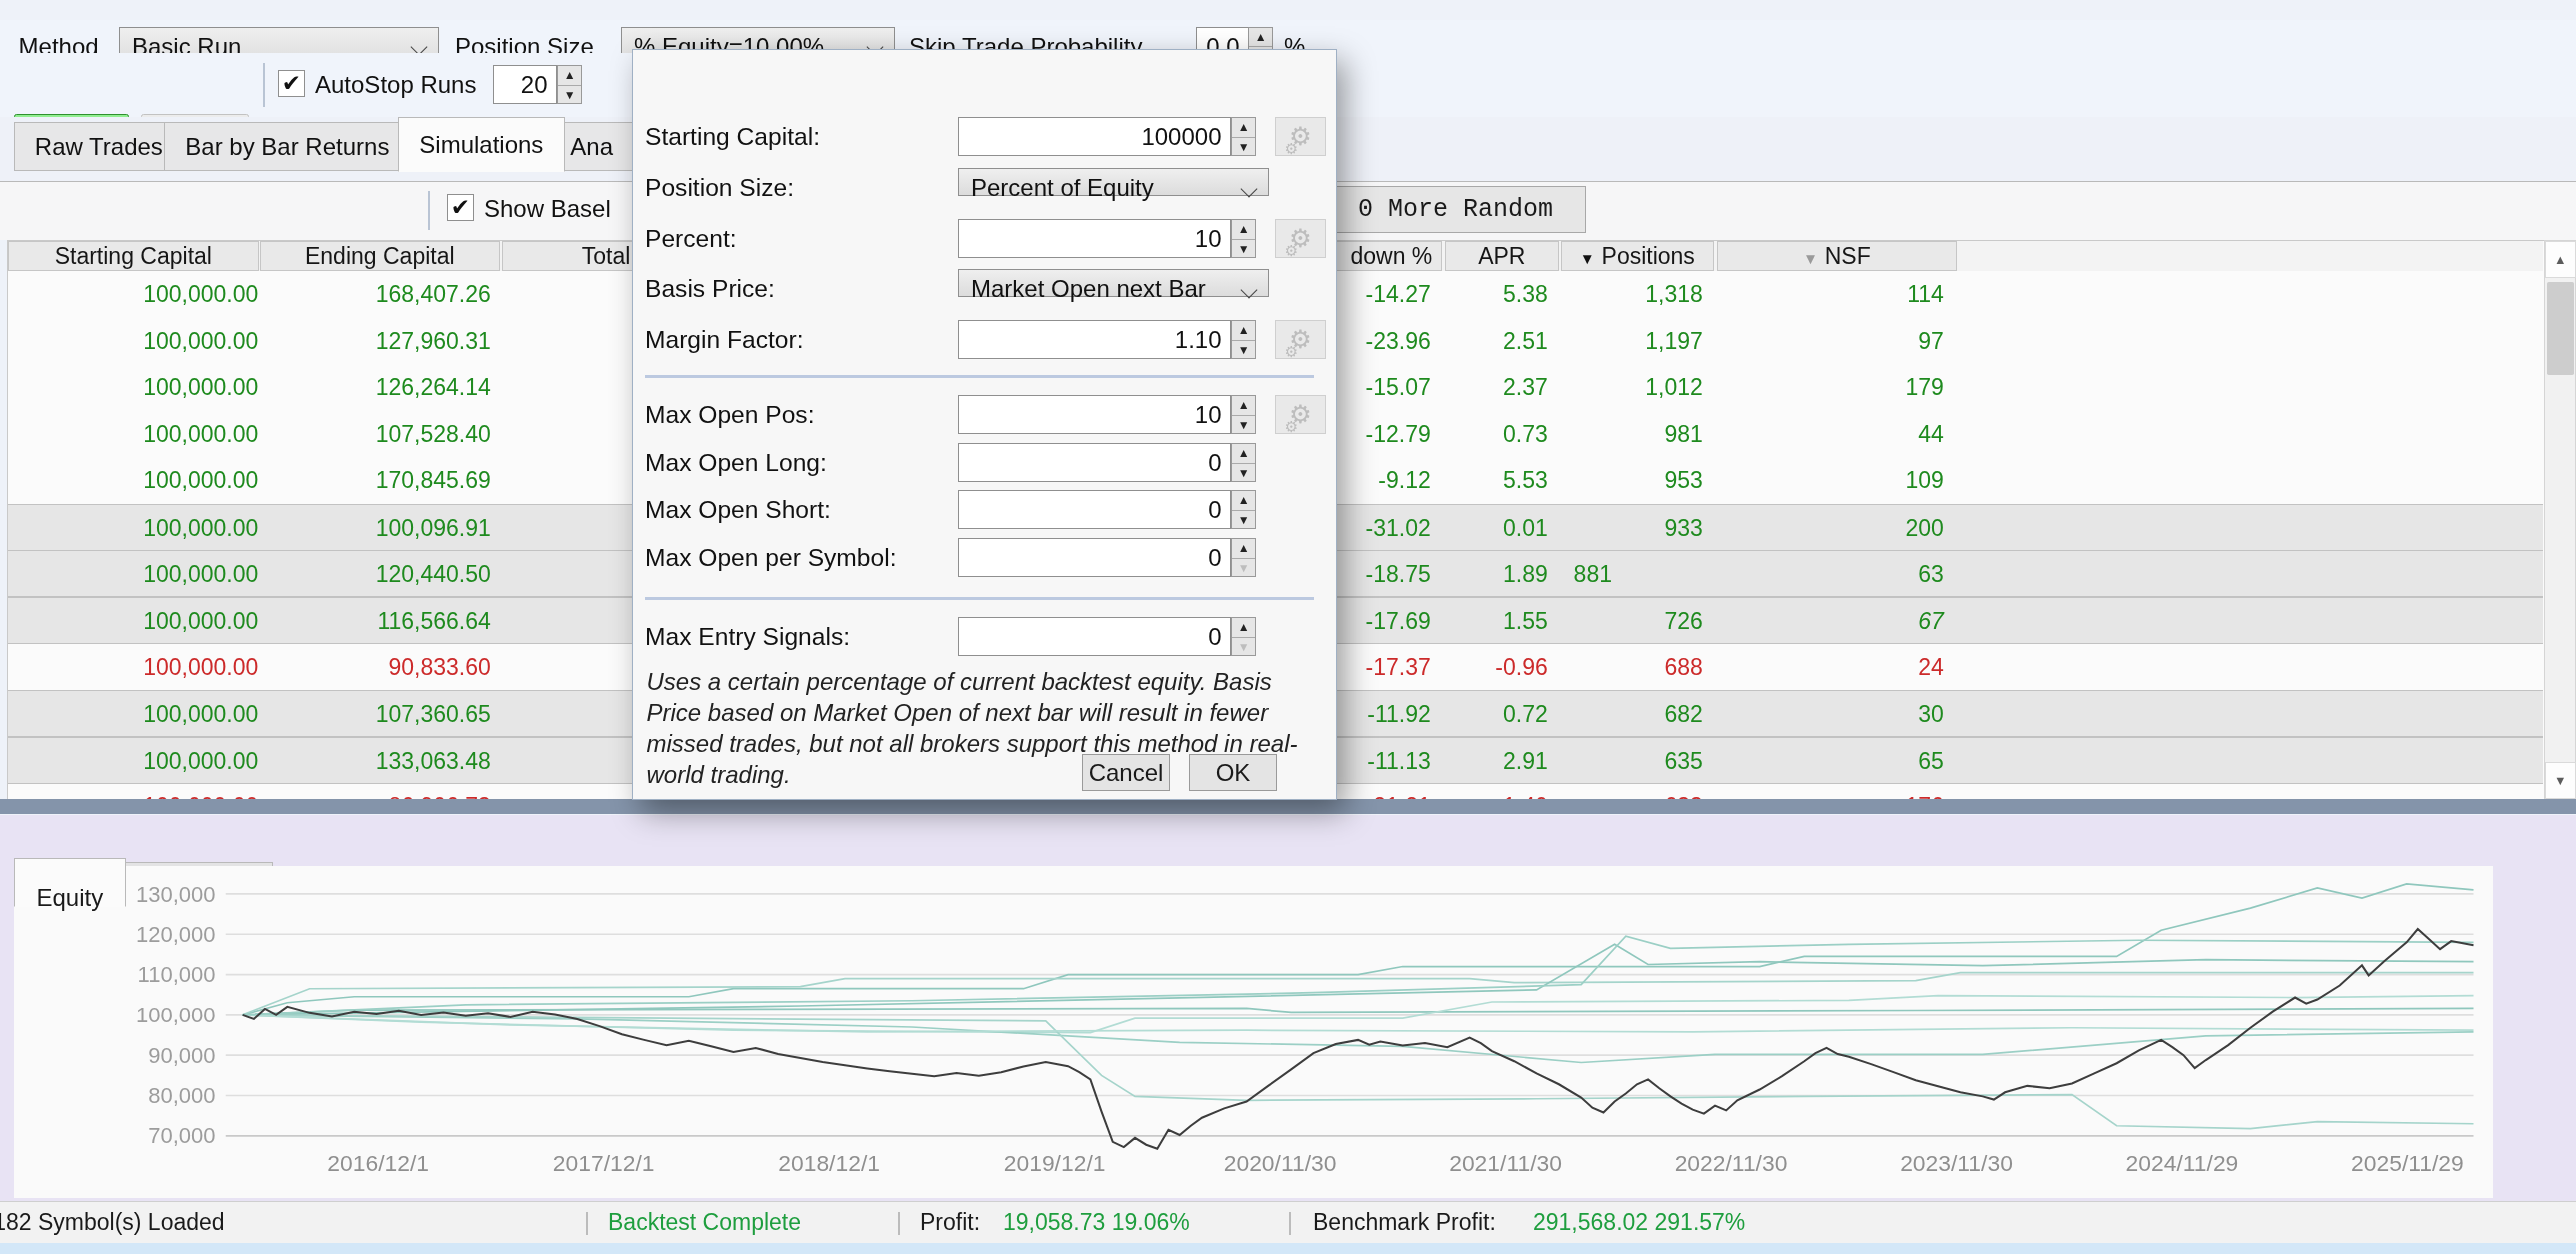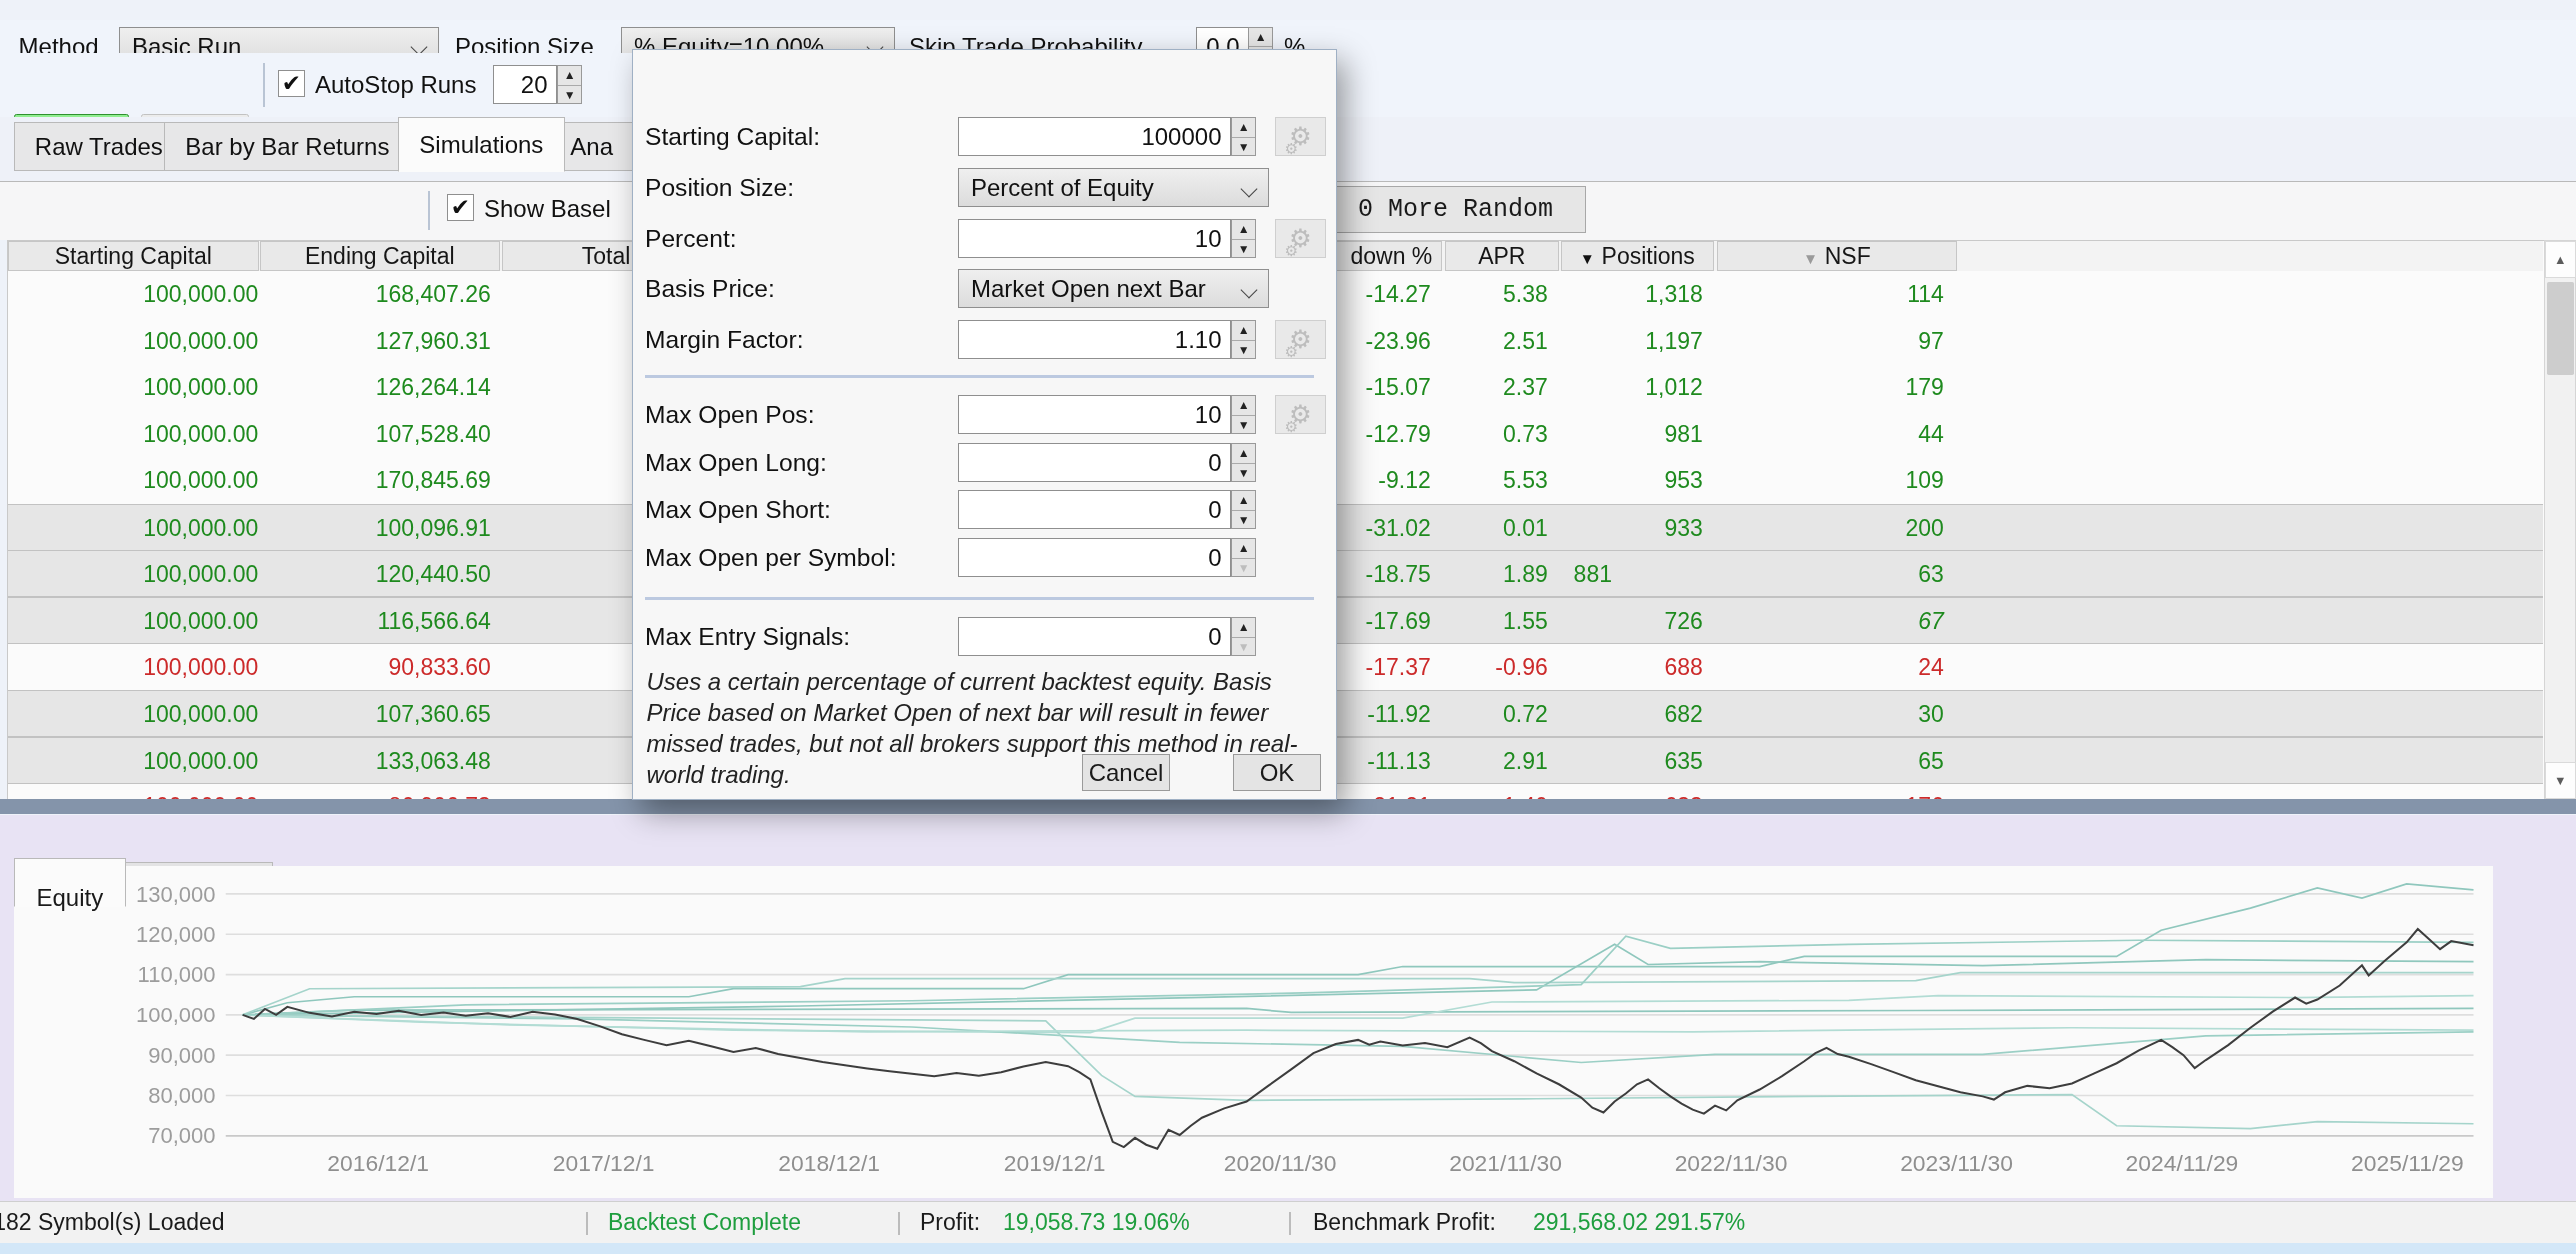--- a/index.html
+++ b/index.html
@@ -91,21 +91,21 @@
     font-size:23px; line-height:41px; }
   .statusbar .g { color:#1e9e3e; } .statusbar .sep { color:#b9b9b9; }
   .bottomstrip { left:0; top:1243px; width:2576px; height:12px; background:#d3e7f8; }
 
   
   .dialog { left:632px; top:49px; width:705px; height:751px; background:#f7f7f7;
     border:0.8px solid #9fb0c4; box-shadow:8.5px 12px 29px rgba(0,0,0,0.38); z-index:50; }
   .drow { position:absolute; left:0; width:705px; height:39px; }
   .dlabel { position:absolute; left:12px; font-size:24.6px; line-height:39px; color:#111; }
   .dinput { position:absolute; left:325px; width:273px; top:0; height:39px; }
-  .dselect { position:absolute; left:325px; width:311px; top:0; height:39px; }
+  .dselect { position:absolute; left:325px; width:311px; top:0; height:28px; }
   .dspin { position:absolute; left:598px; top:0; }
   .gearbtn { position:absolute; left:642px; top:0; width:51px; height:39px;
     background:#e9e9e9; border:0.8px solid #cfcfcf; color:#bdbdbd; text-align:center;
     font-size:25.4px; line-height:37px; }
   .gearbtn .g2 { position:absolute; left:8.5px; top:12px; font-size:15.2px; }
   .dsep { position:absolute; left:12px; width:669px; height:3.4px; background:#bcc9e0; }
   .ddesc { position:absolute; left:13.5px; width:674px; font-size:24px; font-style:italic;
     line-height:31px; color:#222; }
   .dbtn { position:absolute; height:37px; background:#e4e4e4; border:0.8px solid #9a9a9a;
     font-size:24px; text-align:center; line-height:36px; }
@@ -436,15 +436,15 @@
     <div class="dinput inputbox">0</div>
     <div class="dspin spin">
         <div>▲</div>
         <div class="dis">▼</div>
       </div>
   </div>
 
   <div class="ddesc" style="top:616px;">Uses a certain percentage of current backtest equity. Basis Price based on Market Open of next bar will result in fewer missed trades, but not all brokers support this method in real-world trading.</div>
 
   <div class="dbtn" style="left:1081px; top:704px; width:88px; left:449px;">Cancel</div>
-  <div class="dbtn" style="top:704px; width:88px; left:556px;margin-left:44px;">OK</div>
+  <div class="dbtn" style="top:704px; width:88px; left:556px;">OK</div>
 </div>
 
 
 </body></html>

